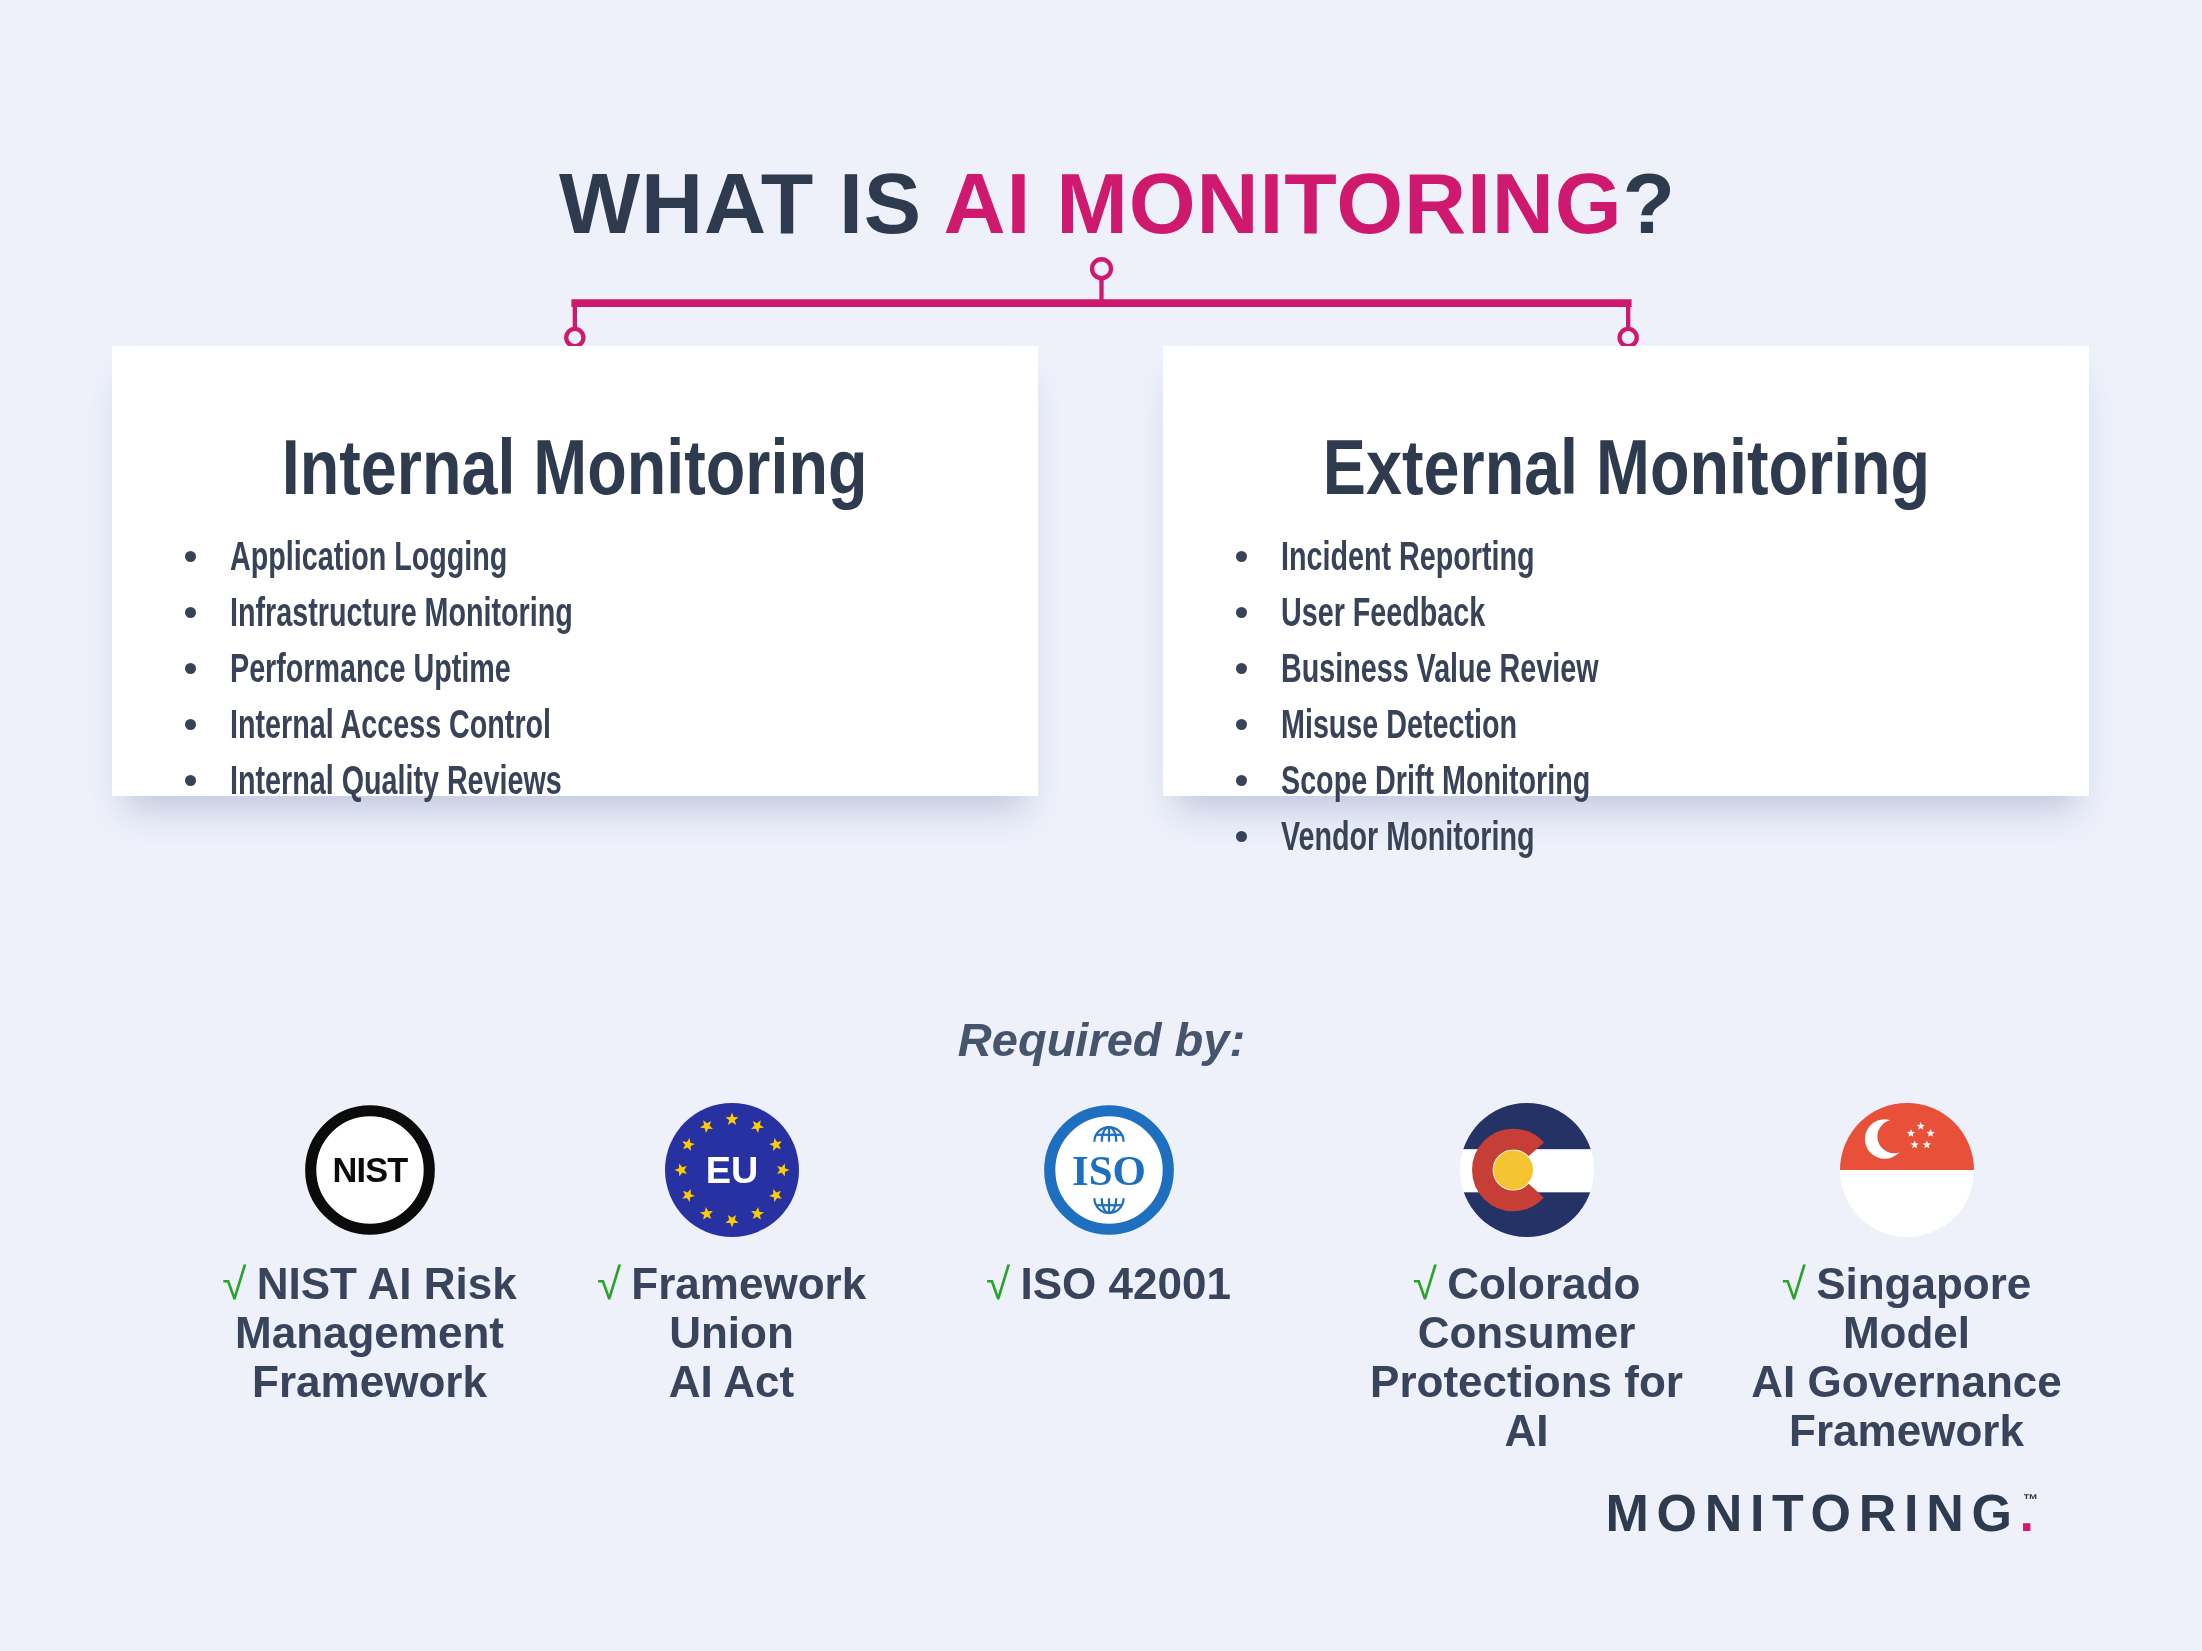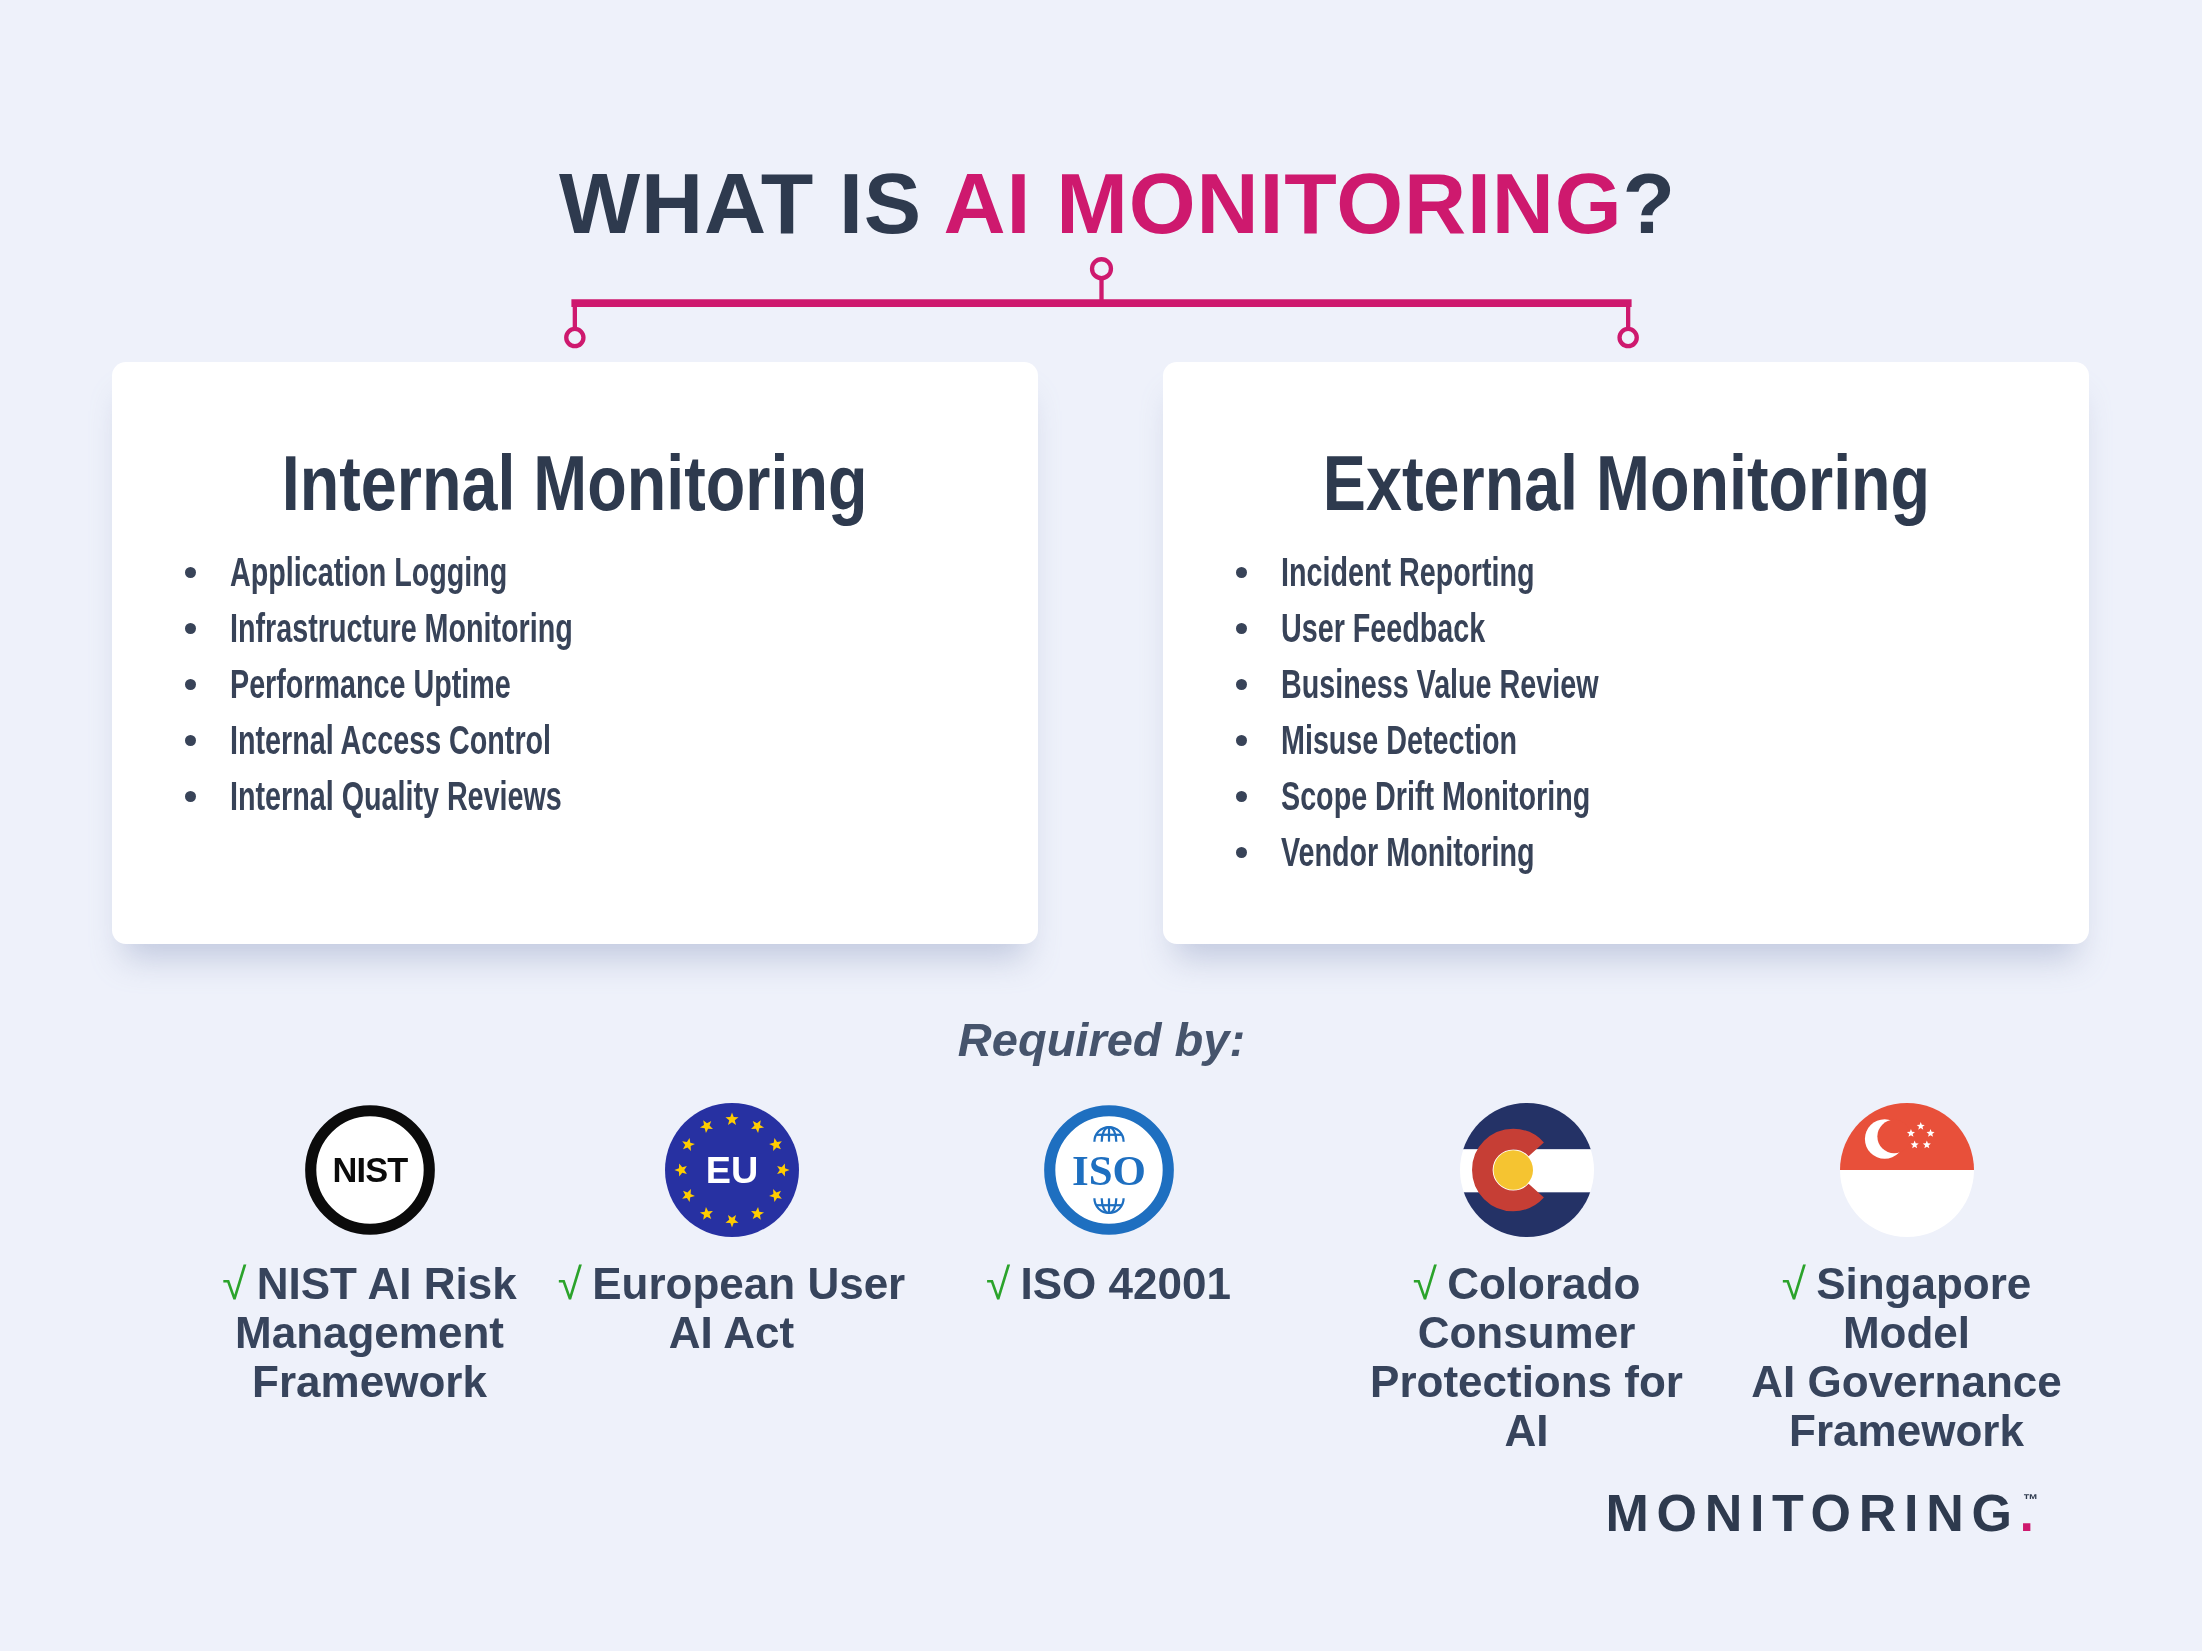--- a/index.html
+++ b/index.html
@@ -19,23 +19,23 @@
     color:var(--navy,#2E3A4E);
     white-space:nowrap;
   }
   .title .hl{color:var(--accent-pink,#CE196E);}
 
   
   .connector{position:absolute;top:254px;left:0;width:2203px;height:112px;}
 
   
   .card{
-    position:absolute;top:362px;width:926px;height:582px;
+    position:absolute;top:346px;width:926px;height:450px;
     background:var(--card-bg,#FFFFFF);
-    border-radius:14px;
+    border-radius:0;
     box-shadow:0 26px 33px -12px rgba(140,152,190,.45);
   }
   .card-left{left:112px;}
   .card-right{left:1163px;}
   .card-title{
     margin:83px 0 0;text-align:center;line-height:1;
     font-size:77px;font-weight:700;color:var(--navy,#2E3A4E);
     white-space:nowrap;
   }
   .card-title .squeeze{display:inline-block;transform:scaleX(.84);transform-origin:50% 50%;}
@@ -156,21 +156,21 @@
         <use href="#star-eu" transform="rotate(180 78 78) translate(78 19)"></use>
         <use href="#star-eu" transform="rotate(210 78 78) translate(78 19)"></use>
         <use href="#star-eu" transform="rotate(240 78 78) translate(78 19)"></use>
         <use href="#star-eu" transform="rotate(270 78 78) translate(78 19)"></use>
         <use href="#star-eu" transform="rotate(300 78 78) translate(78 19)"></use>
         <use href="#star-eu" transform="rotate(330 78 78) translate(78 19)"></use>
       </g>
       <text x="78" y="93" text-anchor="middle" font-size="44" font-weight="700" fill="#ffffff">EU</text>
     </svg>
     <div class="caption">
-      <div class="cap-line"><span class="check">√</span><span>European User</span></div>
+      <div class="cap-line"><span class="check">√</span><span>Framework Union</span></div>
       <div class="cap-line">AI Act</div>
 
     </div>
   </div>
 
   <div class="badge badge-iso">
     <svg class="logo" viewBox="0 0 156 156">
       <circle cx="78" cy="78" r="69" fill="#fff" style="stroke:var(--iso-blue,#1E6FC0)" stroke-width="13"></circle>
       <g fill="none" style="stroke:var(--iso-blue,#1E6FC0)" stroke-width="2.6">
         <path d="M61 45 A17 17 0 0 1 95 45"></path>

